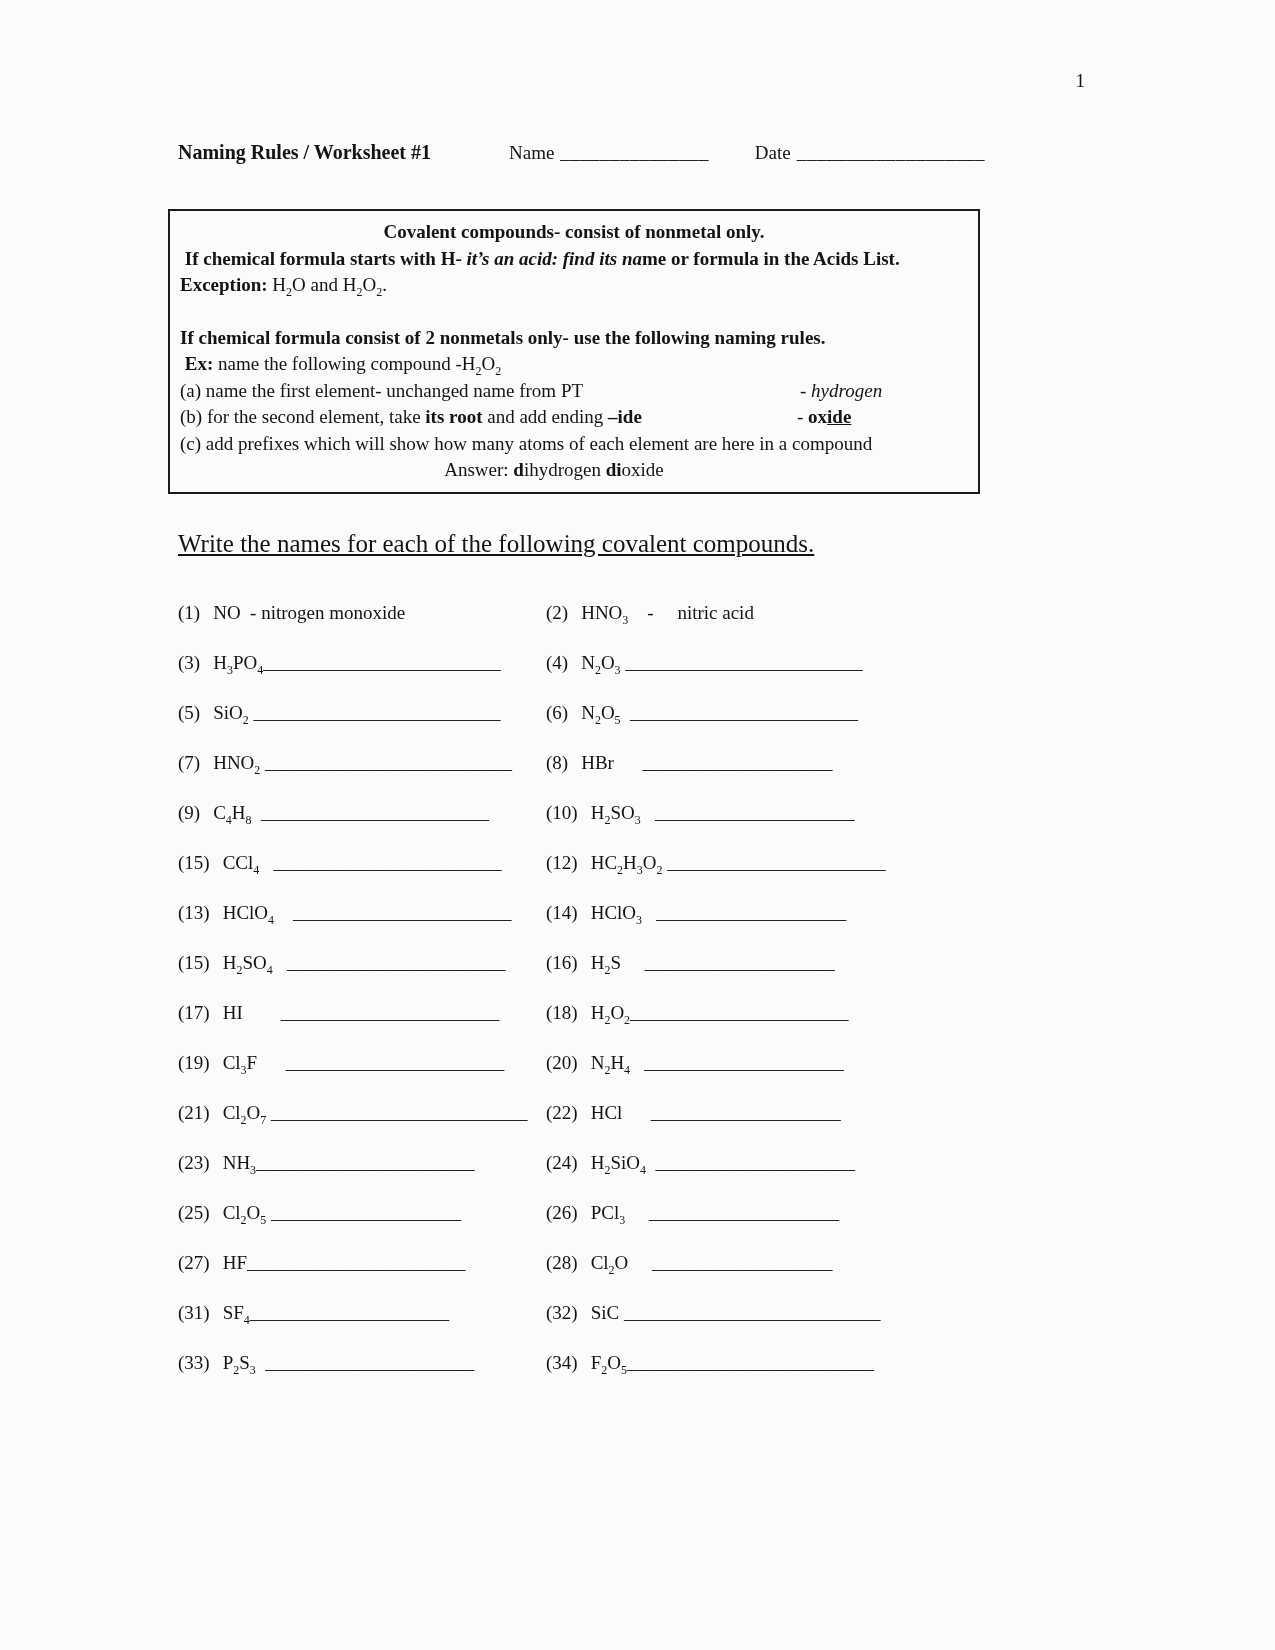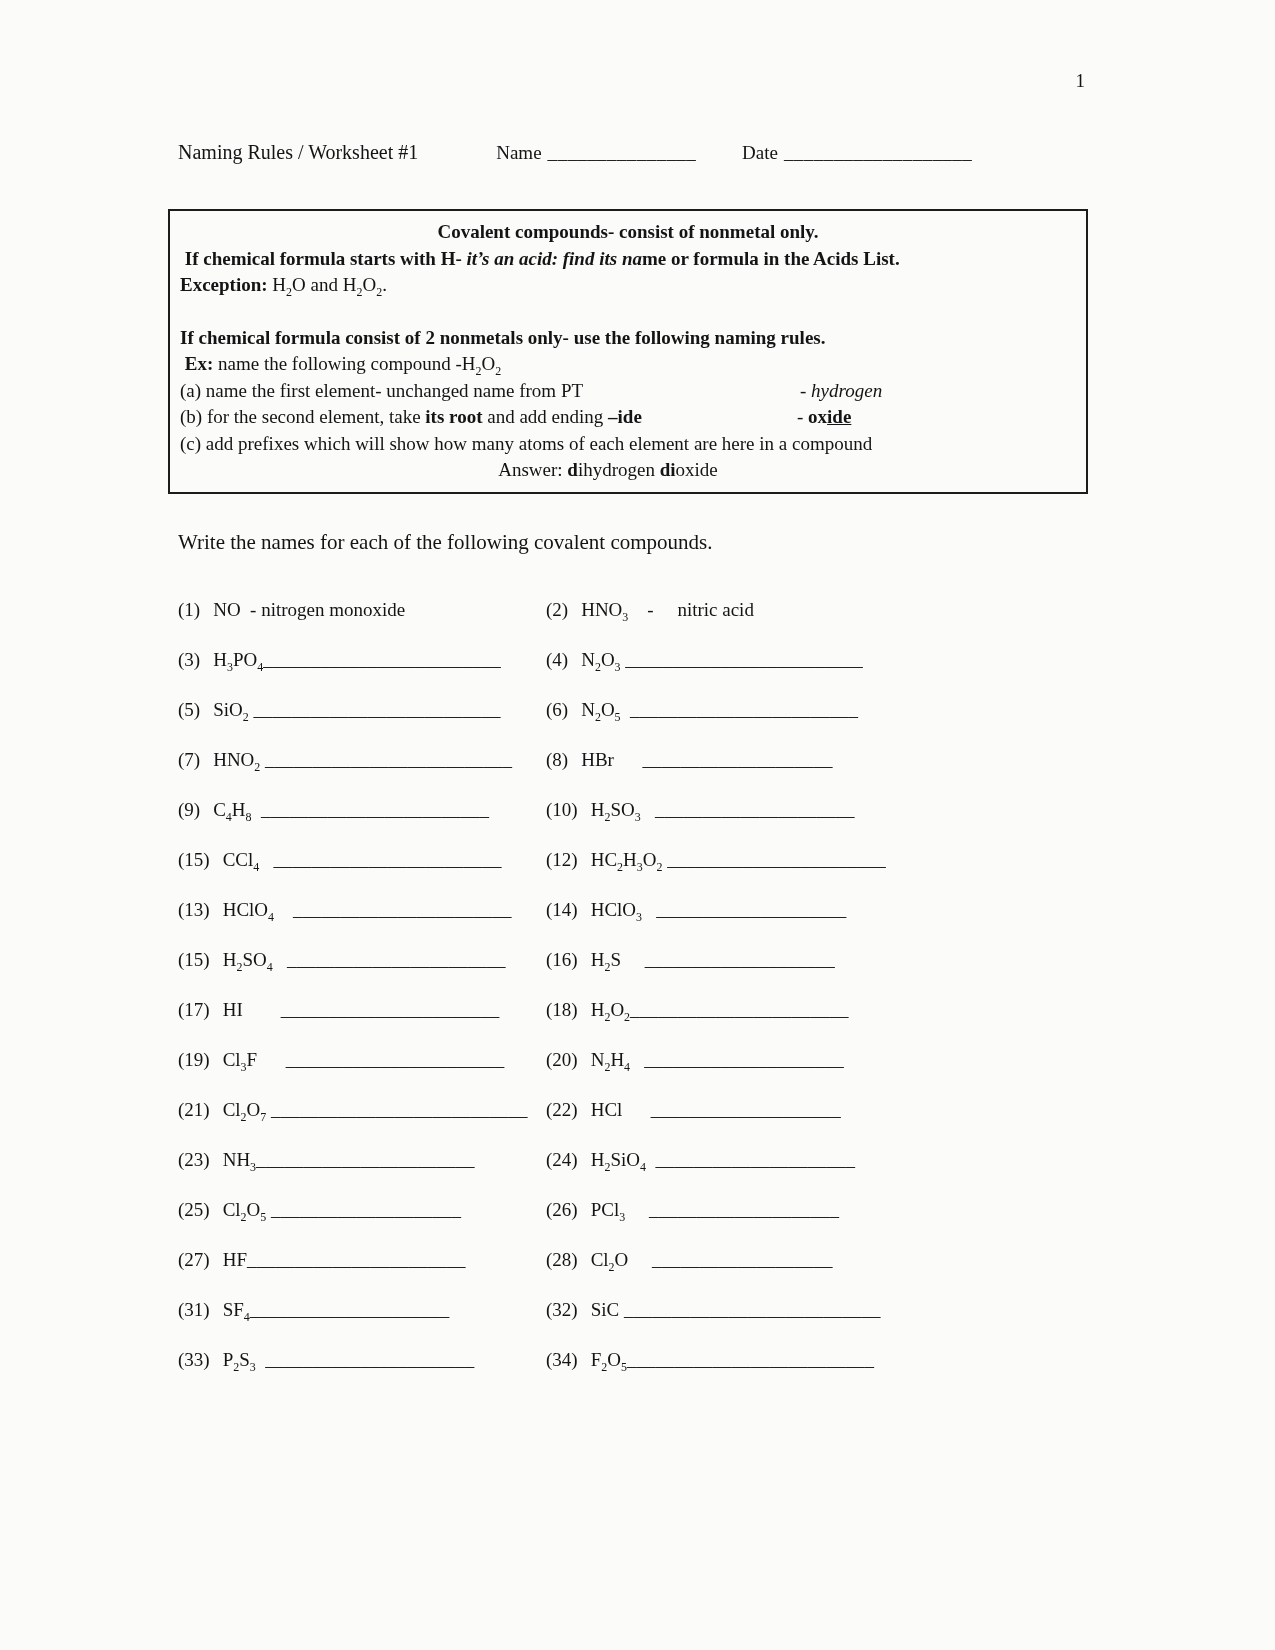--- a/index.html
+++ b/index.html
@@ -13,41 +13,41 @@
     overflow:hidden;
   }
   .pw { white-space:pre-wrap; }
   .b { font-weight:bold; }
   .bi { font-weight:bold; font-style:italic; }
   .u { text-decoration:underline;font-weight:bold; }
 
   .page-number { text-align:right; padding:70px 190px 0 0; }
 
   .header { margin:48px 178px 0 178px; line-height:24px; }
-  .header .title { font-size:20px; font-weight:normal;margin-top:34px; }
+  .header .title { font-size:20px; font-weight:bold;margin-top:34px; }
   .header .name-label { margin-left:78px; }
   .header .hblank { margin-left:6px; letter-spacing:0.4px;text-align:right; }
   .header .date-label { margin-left:46px; }
 
   .rules-box {
     box-sizing:border-box;
     margin:44px 0 0 168px;
-    width:920px;
+    width:812px;
     border:2px solid #1c1c1c;
     padding:8px 10px 8px 10px;
     line-height:26.5px;
   }
   .rules-box .center { text-align:center; }
   .rules-box .bline { height:26px; }
   .tabline { position:relative; }
   .tab-a { position:absolute; left:620px; top:0;font-style:italic; }
   .tab-b { position:absolute; left:617px; top:0; }
   .answer-line { text-align:center; padding-right:40px; }
 
-  .instructions { margin:36px 178px 0 178px; font-size:21px; }
+  .instructions { margin:36px 178px 0 178px; text-decoration:underline; font-size:25px; }
 
   .items { margin:30px 0 0 178px; }
   .item-row { display:flex; height:50px; align-items:center; }
   .cell.left  { flex:0 0 368px; width:368px; }
   .cell.right { flex:1; }
   .formula { margin-left:13px; }
   sub { font-size:0.63em; line-height:0; }
 </style>
 </head>
 <body>

